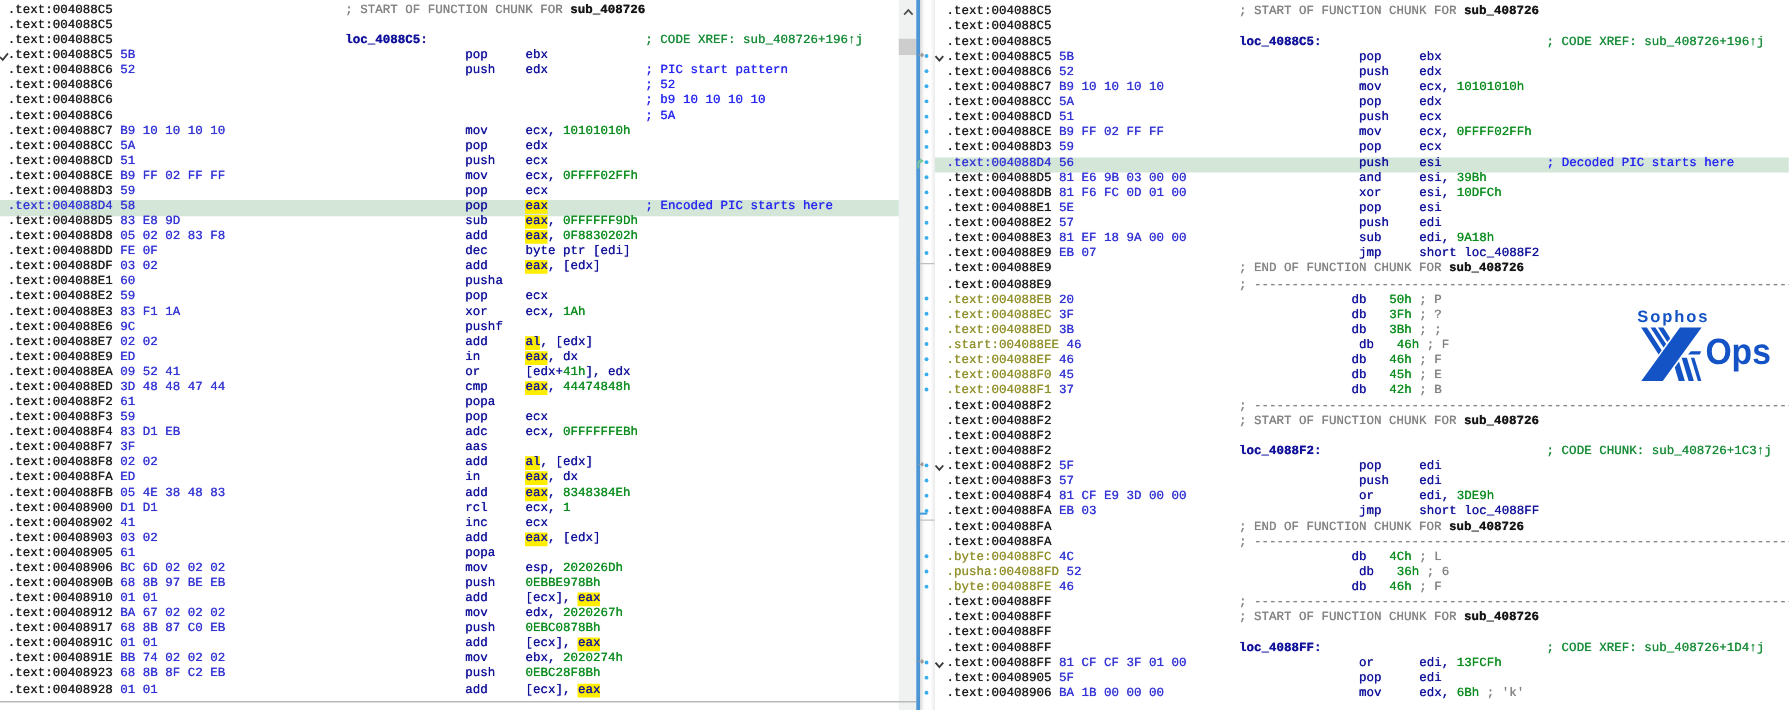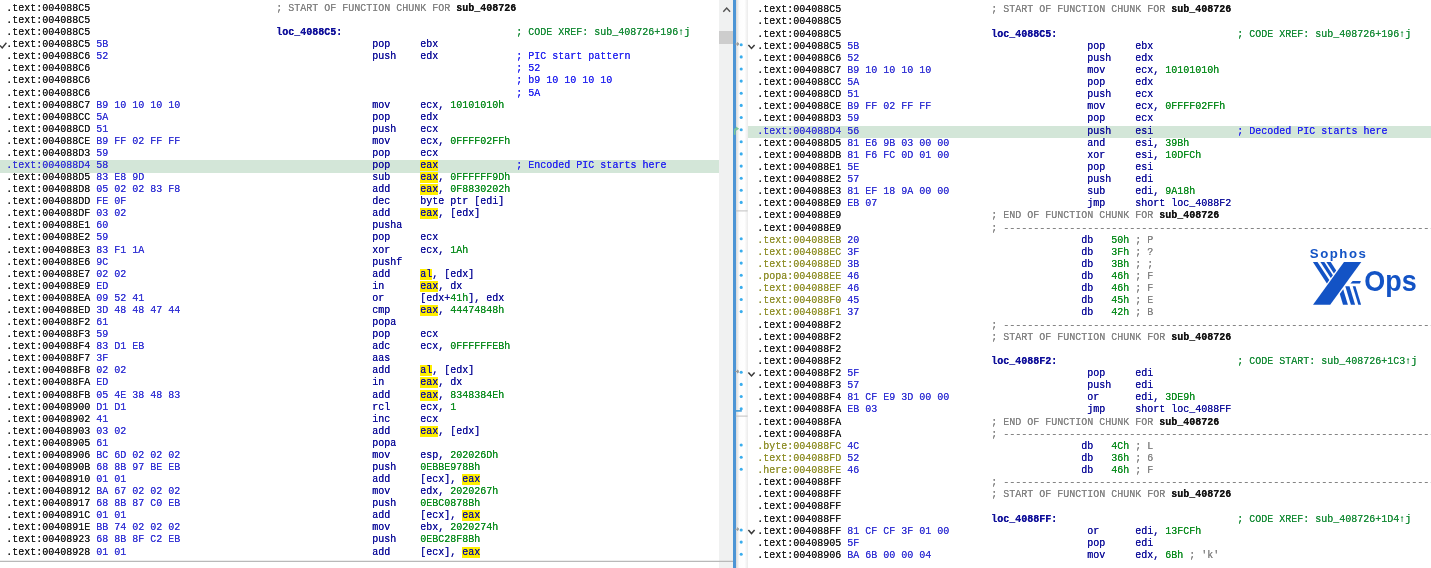--- a/index.html
+++ b/index.html
@@ -85,44 +85,44 @@
  <span class="a">.text:004088DB</span> <span class="b">81 F6 FC 0D 01 00</span>                       <span class="n">xor</span>     <span class="n">esi, </span><span class="i">10DFCh</span>
  <span class="a">.text:004088E1</span> <span class="b">5E</span>                                      <span class="n">pop</span>     <span class="n">esi</span>
  <span class="a">.text:004088E2</span> <span class="b">57</span>                                      <span class="n">push</span>    <span class="n">edi</span>
  <span class="a">.text:004088E3</span> <span class="b">81 EF 18 9A 00 00</span>                       <span class="n">sub</span>     <span class="n">edi, </span><span class="i">9A18h</span>
  <span class="a">.text:004088E9</span> <span class="b">EB 07</span>                                   <span class="n">jmp</span>     <span class="n">short loc_4088F2</span>
  <span class="a">.text:004088E9</span>                         <span class="g">; END OF FUNCTION CHUNK FOR </span><span class="k">sub_408726</span>
  <span class="a">.text:004088E9</span>                         <span class="g">; ----------------------------------------------------------------------------</span>
  <span class="o">.text:004088EB</span> <span class="b">20</span>                                     <span class="n">db</span>   <span class="i">50h</span> <span class="g">; P</span>
  <span class="o">.text:004088EC</span> <span class="b">3F</span>                                     <span class="n">db</span>   <span class="i">3Fh</span> <span class="g">; ?</span>
  <span class="o">.text:004088ED</span> <span class="b">3B</span>                                     <span class="n">db</span>   <span class="i">3Bh</span> <span class="g">; ;</span>
- <span class="o">.popa:004088EE</span> <span class="b">46</span>                                     <span class="n">db</span>   <span class="i">46h</span> <span class="g">; F</span>
+ <span class="o">.start:004088EE</span> <span class="b">46</span>                                     <span class="n">db</span>   <span class="i">46h</span> <span class="g">; F</span>
  <span class="o">.text:004088EF</span> <span class="b">46</span>                                     <span class="n">db</span>   <span class="i">46h</span> <span class="g">; F</span>
  <span class="o">.text:004088F0</span> <span class="b">45</span>                                     <span class="n">db</span>   <span class="i">45h</span> <span class="g">; E</span>
  <span class="o">.text:004088F1</span> <span class="b">37</span>                                     <span class="n">db</span>   <span class="i">42h</span> <span class="g">; B</span>
  <span class="a">.text:004088F2</span>                         <span class="g">; ----------------------------------------------------------------------------</span>
  <span class="a">.text:004088F2</span>                         <span class="g">; START OF FUNCTION CHUNK FOR </span><span class="k">sub_408726</span>
  <span class="a">.text:004088F2</span>
- <span class="a">.text:004088F2</span>                         <span class="nb">loc_4088F2:</span>                              <span class="x">; CODE START: sub_408726+1C3↑j</span>
+ <span class="a">.text:004088F2</span>                         <span class="nb">loc_4088F2:</span>                              <span class="x">; CODE CHUNK: sub_408726+1C3↑j</span>
  <span class="a">.text:004088F2</span> <span class="b">5F</span>                                      <span class="n">pop</span>     <span class="n">edi</span>
  <span class="a">.text:004088F3</span> <span class="b">57</span>                                      <span class="n">push</span>    <span class="n">edi</span>
  <span class="a">.text:004088F4</span> <span class="b">81 CF E9 3D 00 00</span>                       <span class="n">or</span>      <span class="n">edi, </span><span class="i">3DE9h</span>
  <span class="a">.text:004088FA</span> <span class="b">EB 03</span>                                   <span class="n">jmp</span>     <span class="n">short loc_4088FF</span>
  <span class="a">.text:004088FA</span>                         <span class="g">; END OF FUNCTION CHUNK FOR </span><span class="k">sub_408726</span>
  <span class="a">.text:004088FA</span>                         <span class="g">; ----------------------------------------------------------------------------</span>
  <span class="o">.byte:004088FC</span> <span class="b">4C</span>                                     <span class="n">db</span>   <span class="i">4Ch</span> <span class="g">; L</span>
- <span class="o">.text:004088FD</span> <span class="b">52</span>                                     <span class="n">db</span>   <span class="i">36h</span> <span class="g">; 6</span>
- <span class="o">.here:004088FE</span> <span class="b">46</span>                                     <span class="n">db</span>   <span class="i">46h</span> <span class="g">; F</span>
+ <span class="o">.pusha:004088FD</span> <span class="b">52</span>                                     <span class="n">db</span>   <span class="i">36h</span> <span class="g">; 6</span>
+ <span class="o">.byte:004088FE</span> <span class="b">46</span>                                     <span class="n">db</span>   <span class="i">46h</span> <span class="g">; F</span>
  <span class="a">.text:004088FF</span>                         <span class="g">; ----------------------------------------------------------------------------</span>
  <span class="a">.text:004088FF</span>                         <span class="g">; START OF FUNCTION CHUNK FOR </span><span class="k">sub_408726</span>
  <span class="a">.text:004088FF</span>
  <span class="a">.text:004088FF</span>                         <span class="nb">loc_4088FF:</span>                              <span class="x">; CODE XREF: sub_408726+1D4↑j</span>
  <span class="a">.text:004088FF</span> <span class="b">81 CF CF 3F 01 00</span>                       <span class="n">or</span>      <span class="n">edi, </span><span class="i">13FCFh</span>
  <span class="a">.text:00408905</span> <span class="b">5F</span>                                      <span class="n">pop</span>     <span class="n">edi</span>
- <span class="a">.text:00408906</span> <span class="b">BA 6B 00 00 04</span>                          <span class="n">mov</span>     <span class="n">edx, </span><span class="i">6Bh</span><span class="g"> ; 'k'</span></pre>
+ <span class="a">.text:00408906</span> <span class="b">BA 1B 00 00 00</span>                          <span class="n">mov</span>     <span class="n">edx, </span><span class="i">6Bh</span><span class="g"> ; 'k'</span></pre>
 <svg width="1431" height="568" viewBox="0 0 1431 568" style="position:absolute;left:0;top:0;z-index:6">
 
 <polyline points="0,45.6 2.2,47.9 6.4,42.7" fill="none" stroke="#3a3a3a" stroke-width="1.4"></polyline>
 
 <polyline points="723.3,11.7 726.7,8.1 730.1,11.7" fill="none" stroke="#515151" stroke-width="1.4"></polyline>
 <circle cx="741.2" cy="44.8" r="1.55" fill="#39aded"></circle>
 <circle cx="741.2" cy="56.9" r="1.55" fill="#39aded"></circle>
 <circle cx="741.2" cy="69.0" r="1.55" fill="#39aded"></circle>
 <circle cx="741.2" cy="81.1" r="1.55" fill="#39aded"></circle>
 <circle cx="741.2" cy="93.3" r="1.55" fill="#39aded"></circle>

